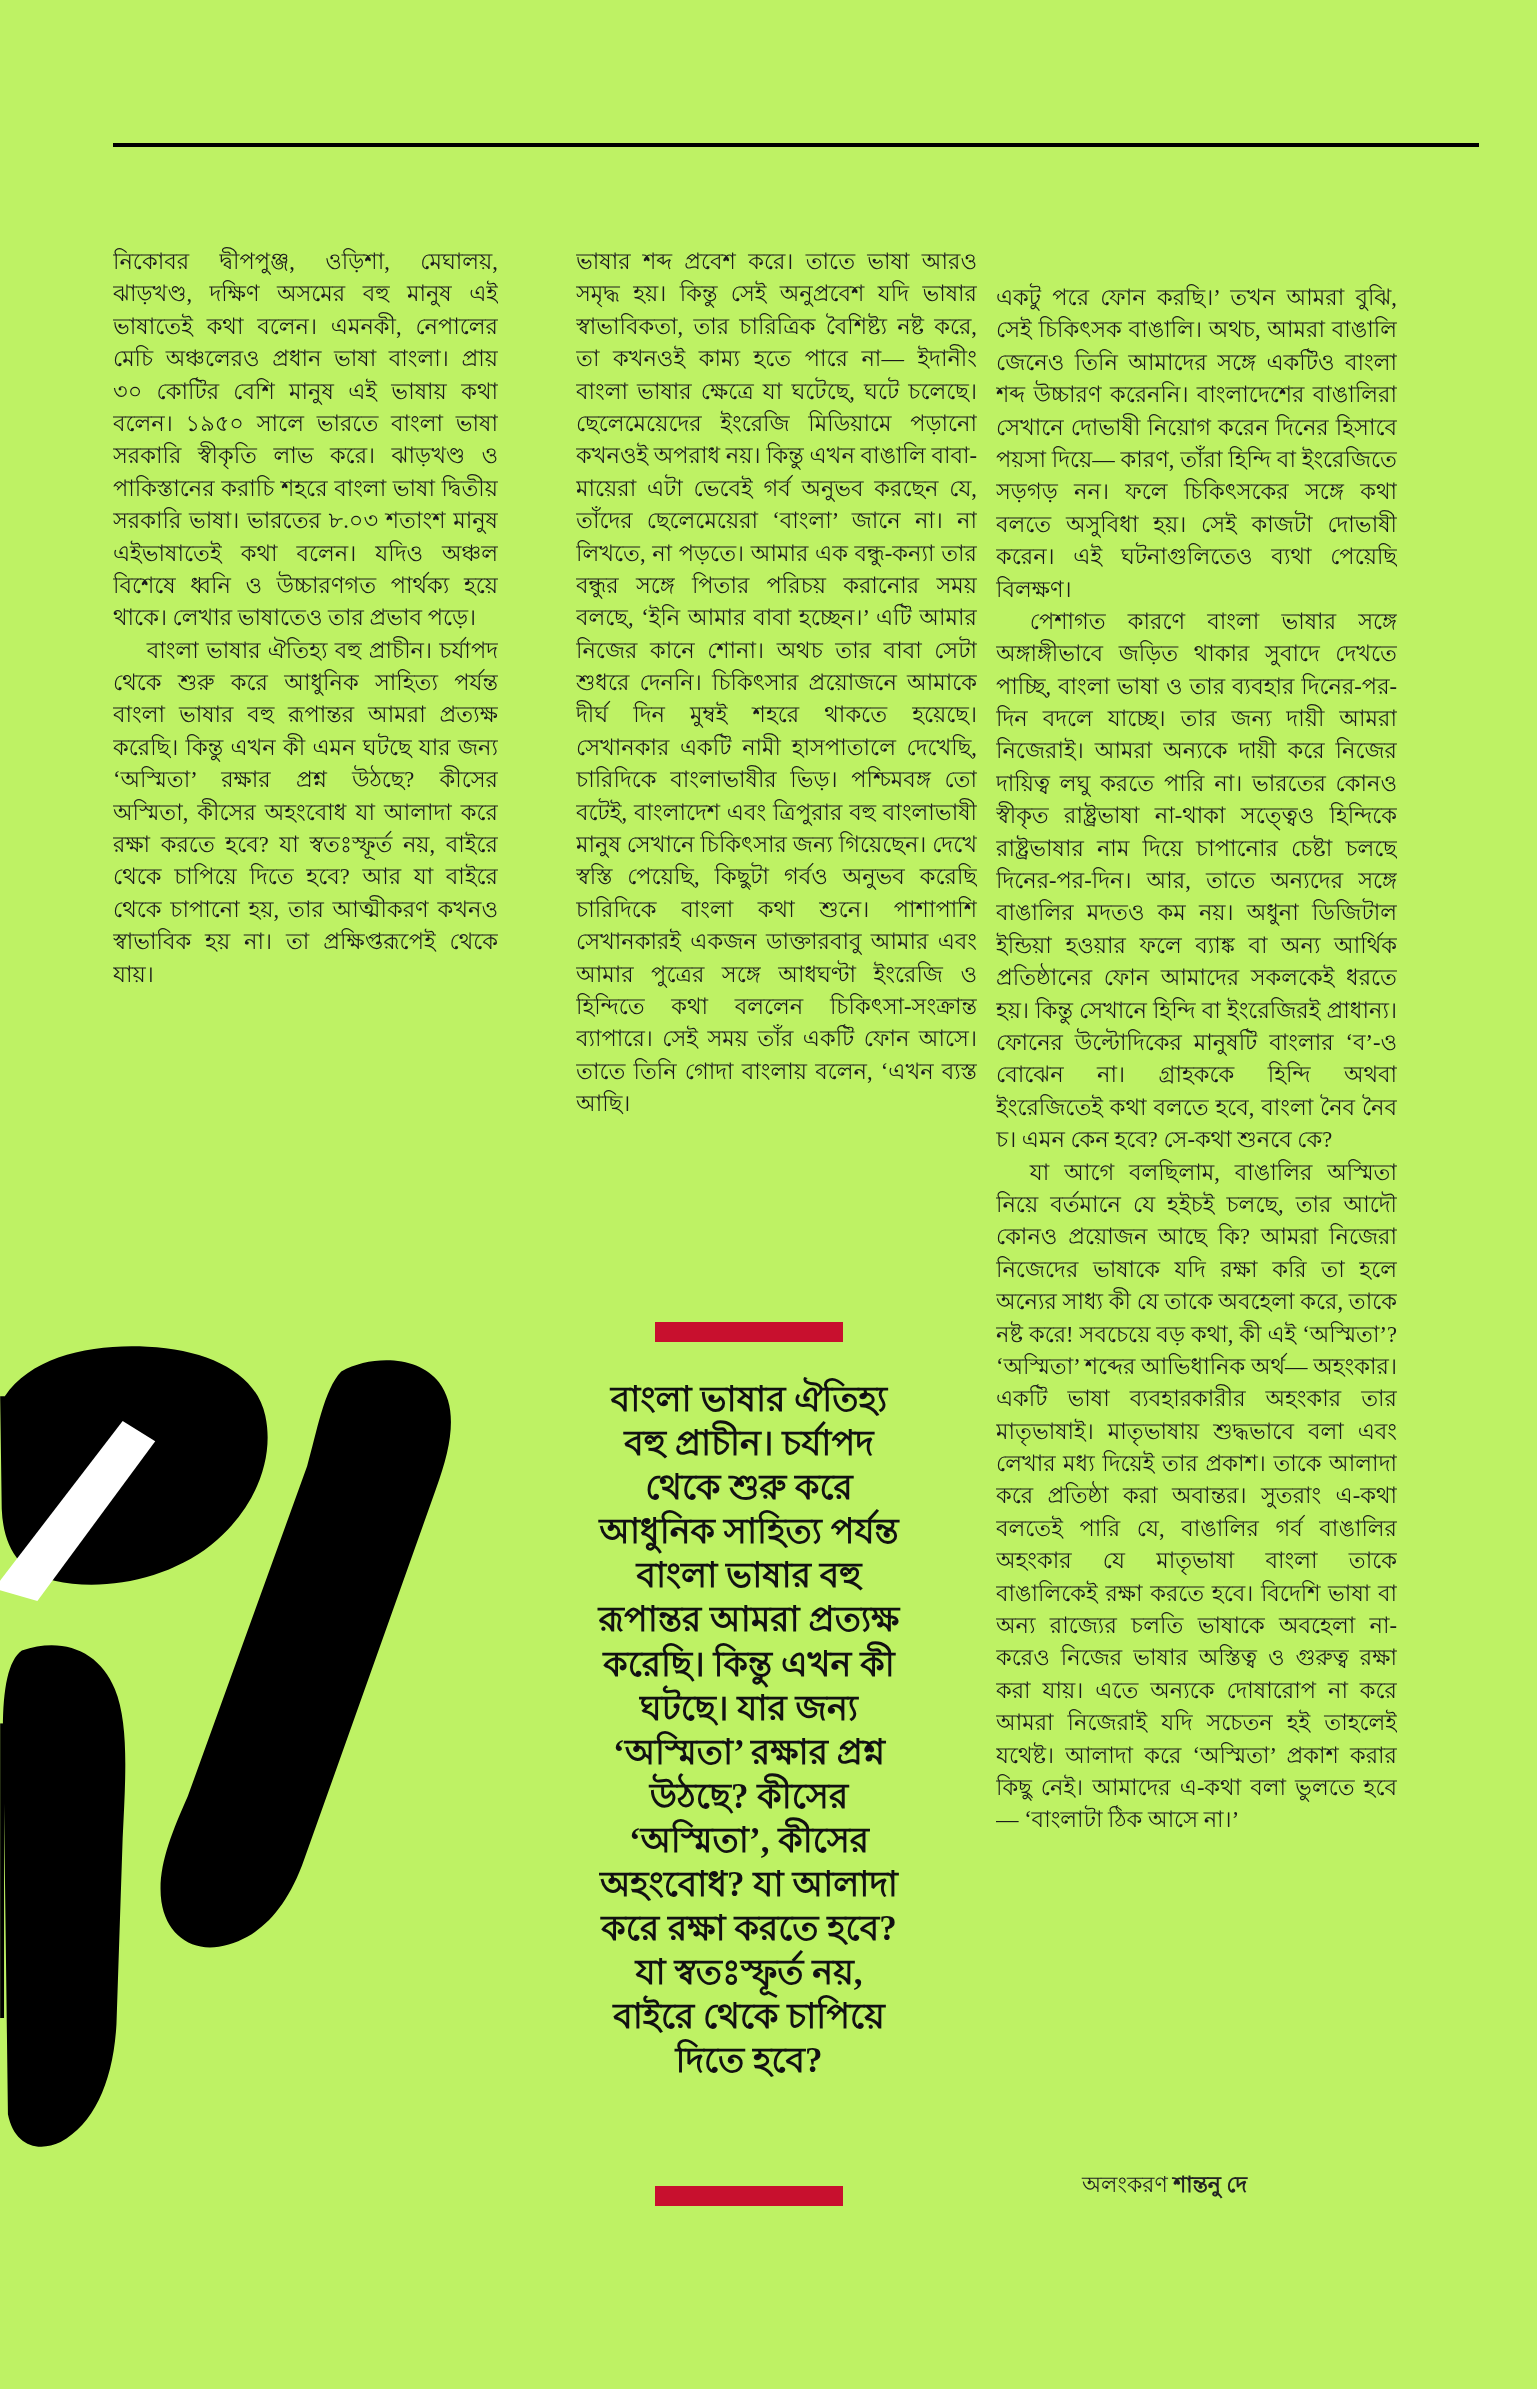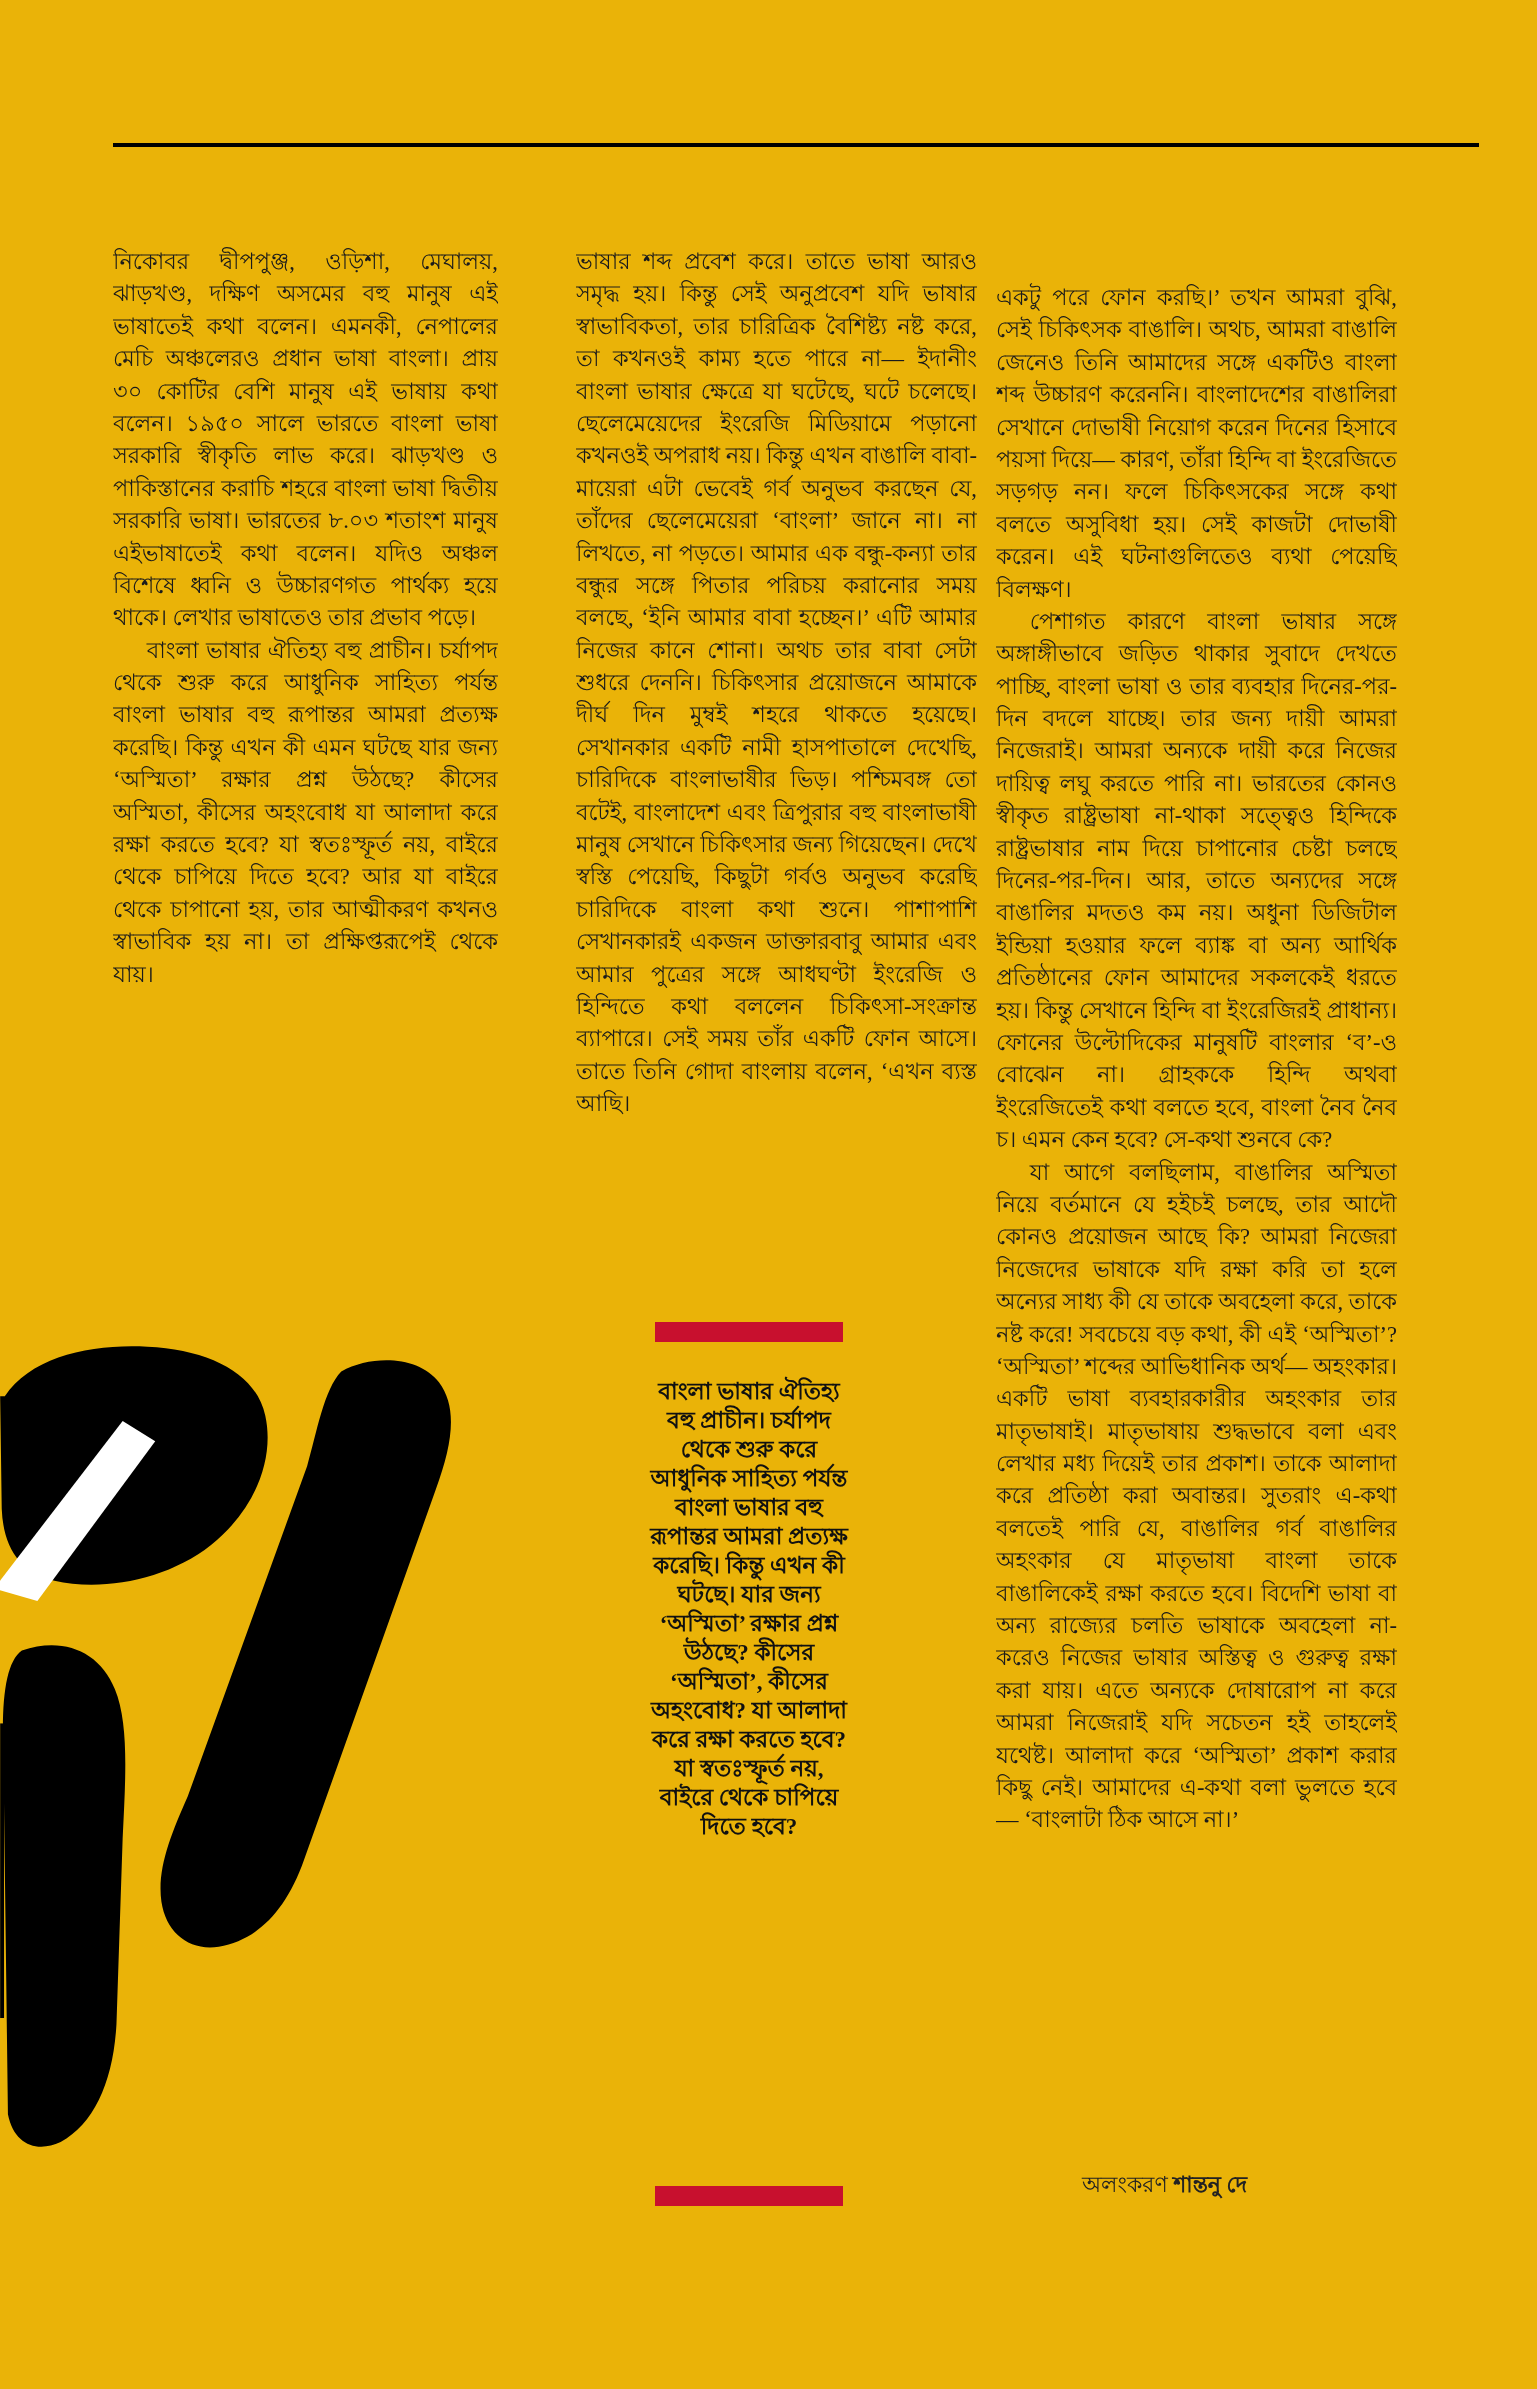--- a/index.html
+++ b/index.html
@@ -2,21 +2,21 @@
 <html lang="bn" style="--accent: #c8102e; --ink: #1b1b1b;font-size:12.4px"><head>
 <meta charset="utf-8">
 <style>
   * { margin:0; padding:0; box-sizing:border-box; }
   html, body { background:#ffffff; }
   body {
     width:1538px; height:2389px; position:relative; overflow:hidden;
     font-family:"Liberation Serif","DejaVu Serif",serif;
     color:var(--ink,#1b1b1b);
   }
-  .page { position:absolute; inset:0; background:#eab308; }
+  .page { position:absolute; inset:0; background:#bef264; }
 
   .top-rule { position:absolute; left:113px; top:143px; width:1366px; height:3.9px; background:#000; }
 
   .col {
     position:absolute; top:246px;
     font-size:22.5px; line-height:1.44; text-align:justify;
     overflow:hidden;
   }
   .col p { margin:0; }
   .col p.indent { text-indent:1.5em; }
@@ -25,21 +25,21 @@
   #col3 { left:996px; width:401px; height:1914px;margin-top:36px; }
 
   .pq-bar {
     position:absolute; left:655px; width:188px; height:20px;
     background:var(--accent,#c8102e);
   }
   .pq-bar.top { top:1322px; }
   .pq-bar.bottom { top:2186px; }
   .pq-text {
     position:absolute; left:552px; top:1378px; width:394px;
-    text-align:center; font-weight:bold; font-size:23px; line-height:1.26;
+    text-align:center; font-weight:bold; font-size:35px; line-height:1.26;
     white-space:pre-line; color:#111;
   }
 
   .illustration { position:absolute; left:0; top:1342px; }
 
   .credit {
     position:absolute; right:141px; top:2167px; width:465px;
     text-align:center; font-size:22px; color:#222;
   }
   .credit .name { font-weight:bold; }

